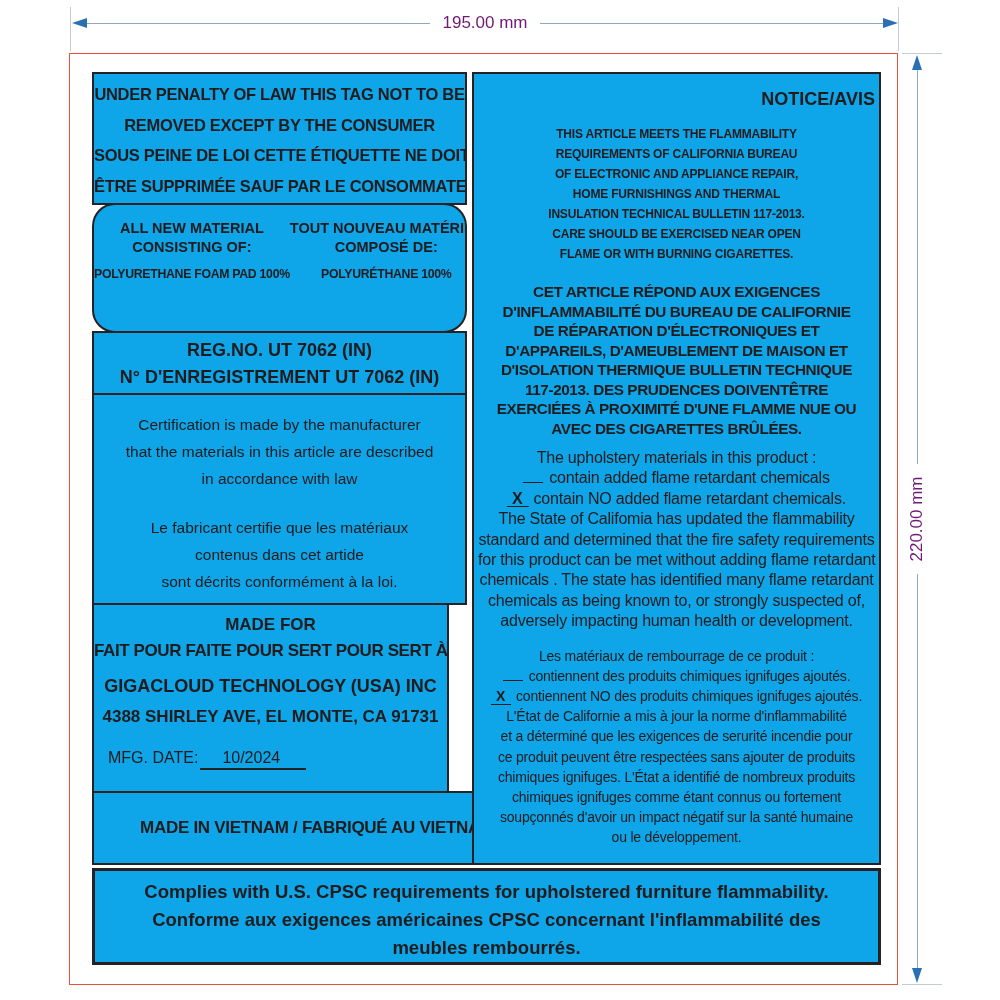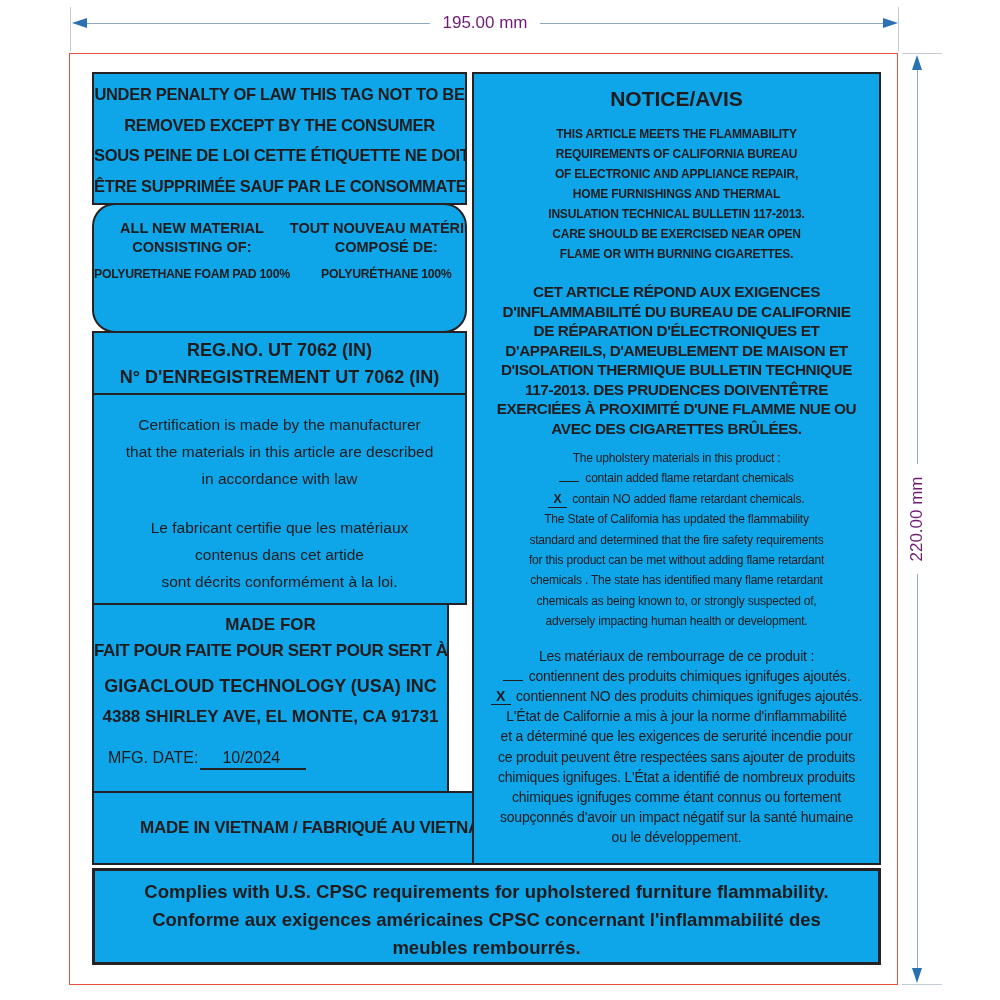--- a/index.html
+++ b/index.html
@@ -36,26 +36,26 @@
   .made-for-box .l2 { font-weight:bold; font-size:18px; line-height:34px; margin-top:4px; white-space:nowrap; }
   .made-for-box .l3 { font-weight:bold; font-size:17px; line-height:28px; white-space:nowrap; }
   .mfg-row { text-align:left; padding-left:14px; margin-top:18px; font-size:16px; }
   .mfg-date { display:inline-block; border-bottom:2px solid #262223; padding:0 26px 1px 22px; margin-left:2px; }
 
   .origin-box { left:92px; top:791px; width:450px; height:74px; display:flex; align-items:center; justify-content:center; }
   .origin-box div { font-weight:bold; font-size:17px; letter-spacing:-0.3px; white-space:nowrap; }
 
   
   .notice-box { left:472px; top:72px; width:409px; height:793px; padding:12px 4px 0; text-align:center; }
-  .notice-title { font-weight:bold; font-size:21px; line-height:26px; margin-bottom:12px; }
+  .notice-title { font-weight:bold; font-size:18px; line-height:26px; margin-bottom:12px;text-align:right; }
   .notice-en-bold div { font-weight:bold; font-size:12px; line-height:20px; letter-spacing:-0.2px; white-space:nowrap; }
   .notice-fr-bold { margin-top:18px; }
   .notice-fr-bold div { font-weight:bold; font-size:15.3px; line-height:19.5px; letter-spacing:-0.4px; white-space:nowrap; }
   .stmt-en { margin-top:10px; }
-  .stmt-en div { font-size:12px; line-height:20.4px; letter-spacing:-0.2px; white-space:nowrap; }
+  .stmt-en div { font-size:16px; line-height:20.4px; letter-spacing:-0.2px; white-space:nowrap; }
   .stmt-fr { margin-top:14px; }
   .stmt-fr div { font-size:14px; line-height:20.2px; letter-spacing:-0.2px; white-space:nowrap; }
   .blank-line { display:inline-block; width:20px; border-bottom:1.7px solid #201c1d; height:12px; margin-right:6px; }
   .check-mark { display:inline-block; font-weight:bold; border-bottom:1.7px solid #201c1d; padding:0 6px 0 5px; margin-right:5px; line-height:15px; }
 
   
   .compliance-box { left:92px; top:868px; width:789px; height:97px; border-width:3px; padding-top:7px; }
   .compliance-box div { font-weight:bold; font-size:18.5px; line-height:28px; white-space:nowrap; }
 
   

